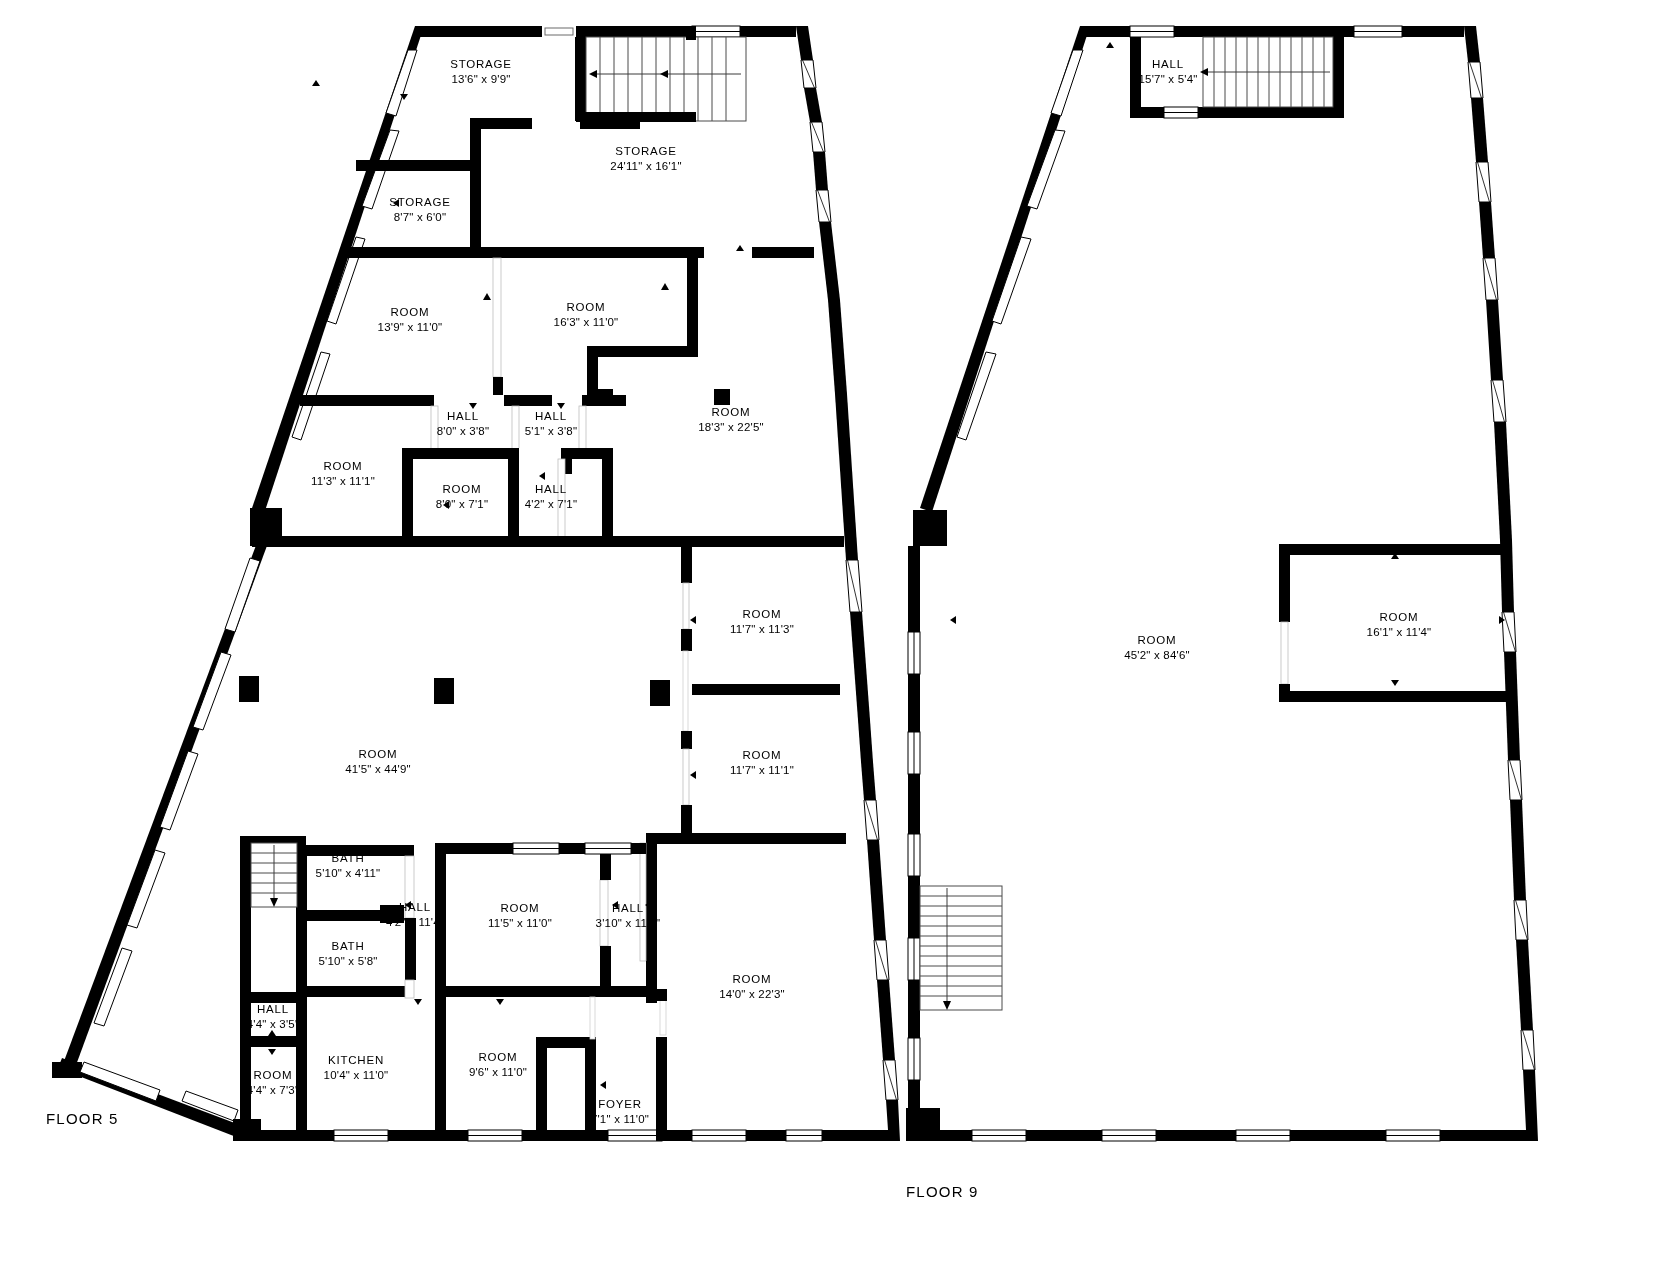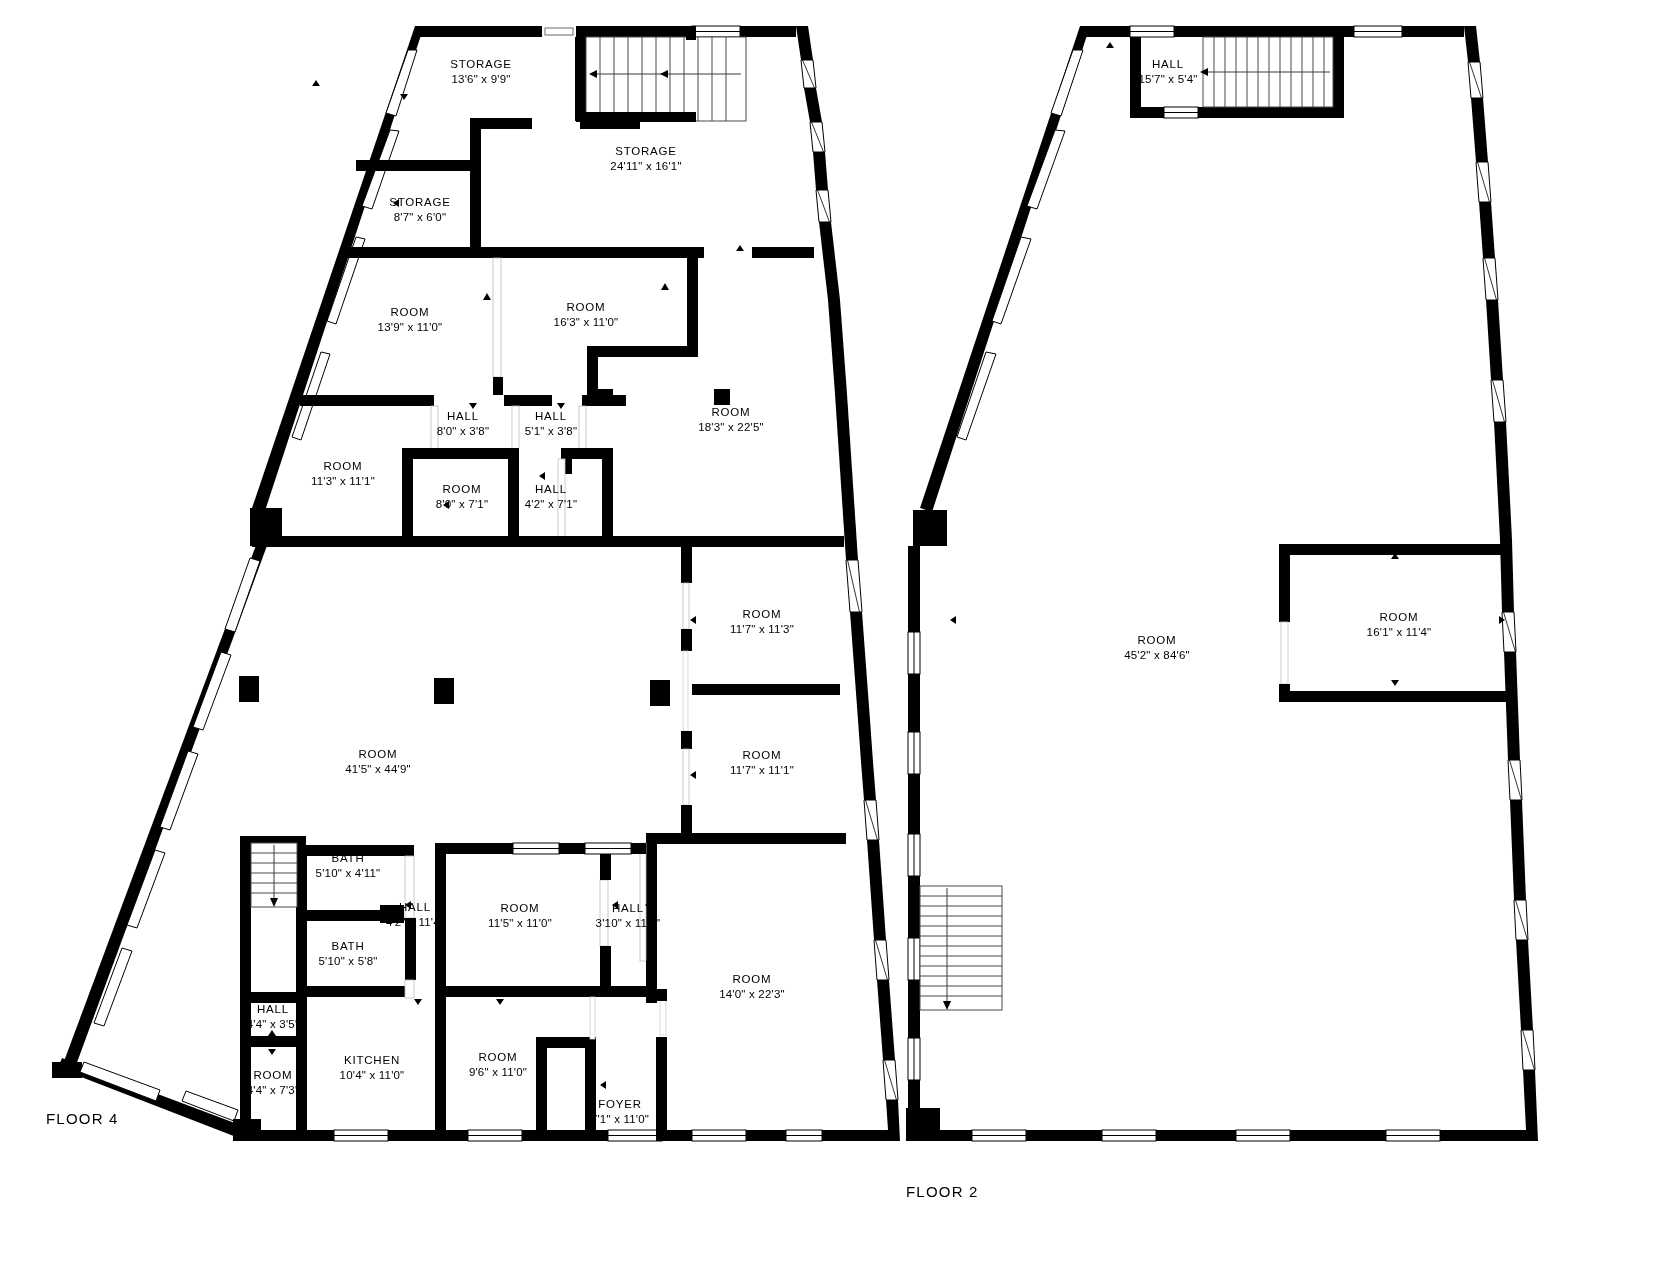--- a/index.html
+++ b/index.html
@@ -535,41 +535,41 @@
         <span class="rl-dim">14'0" x 22'3"</span>
       </div>
       <div class="room-label" style="left: 273px; top: 1017px;">
         <span class="rl-name">HALL</span>
         <span class="rl-dim">4'4" x 3'5"</span>
       </div>
       <div class="room-label" style="left: 273px; top: 1083px;">
         <span class="rl-name">ROOM</span>
         <span class="rl-dim">4'4" x 7'3"</span>
       </div>
-      <div class="room-label" style="left: 372px; top: 1068px;">
+      <div class="room-label" style="left: 356px; top: 1068px;">
         <span class="rl-name">KITCHEN</span>
         <span class="rl-dim">10'4" x 11'0"</span>
       </div>
       <div class="room-label" style="left: 498px; top: 1065px;">
         <span class="rl-name">ROOM</span>
         <span class="rl-dim">9'6" x 11'0"</span>
       </div>
       <div class="room-label" style="left: 620px; top: 1112px;">
         <span class="rl-name">FOYER</span>
         <span class="rl-dim">7'1" x 11'0"</span>
       </div>
-      <div class="floor-label" style="left: 46px; top: 1110px;">FLOOR 4</div>
+      <div class="floor-label" style="left: 46px; top: 1110px;">FLOOR 5</div>
       <div class="room-label" style="left: 1168px; top: 72px;">
         <span class="rl-name">HALL</span>
         <span class="rl-dim">15'7" x 5'4"</span>
       </div>
       <div class="room-label" style="left: 1157px; top: 648px;">
         <span class="rl-name">ROOM</span>
         <span class="rl-dim">45'2" x 84'6"</span>
       </div>
       <div class="room-label" style="left: 1399px; top: 625px;">
         <span class="rl-name">ROOM</span>
         <span class="rl-dim">16'1" x 11'4"</span>
       </div>
-      <div class="floor-label" style="left: 906px; top: 1183px;">FLOOR 2</div>
+      <div class="floor-label" style="left: 906px; top: 1183px;">FLOOR 9</div>
     </div>
 
 </div>
 
 </body></html>

